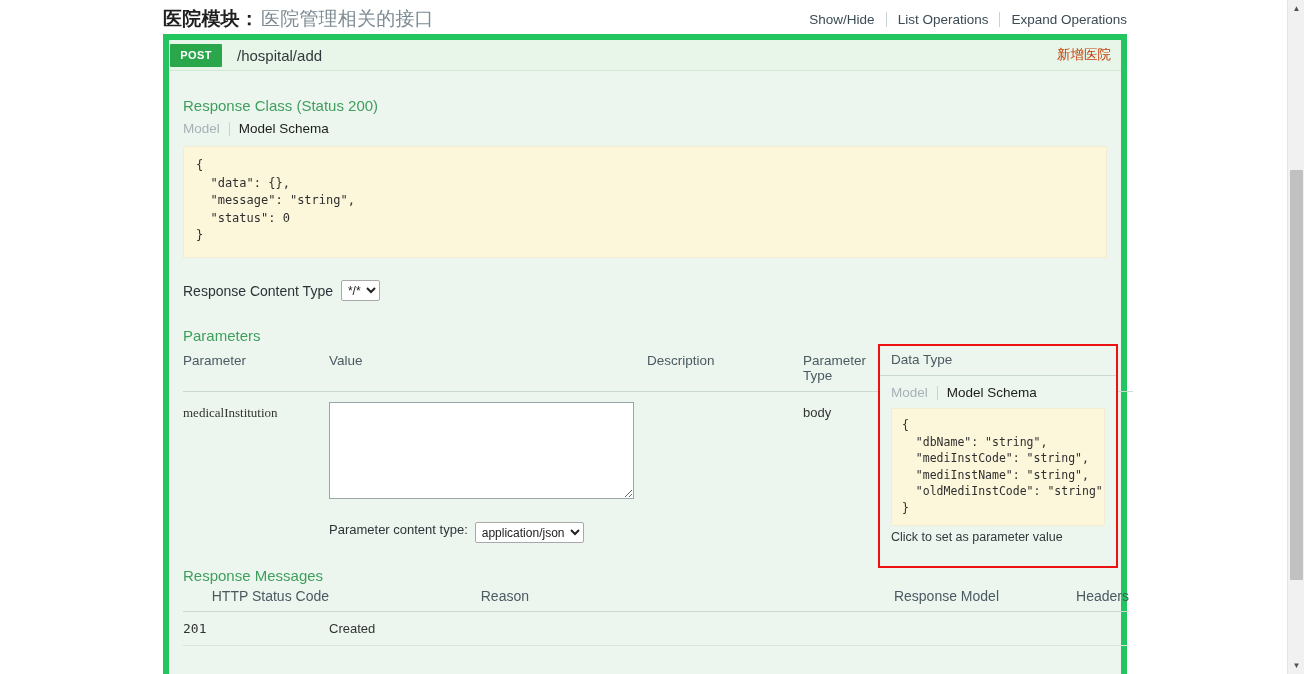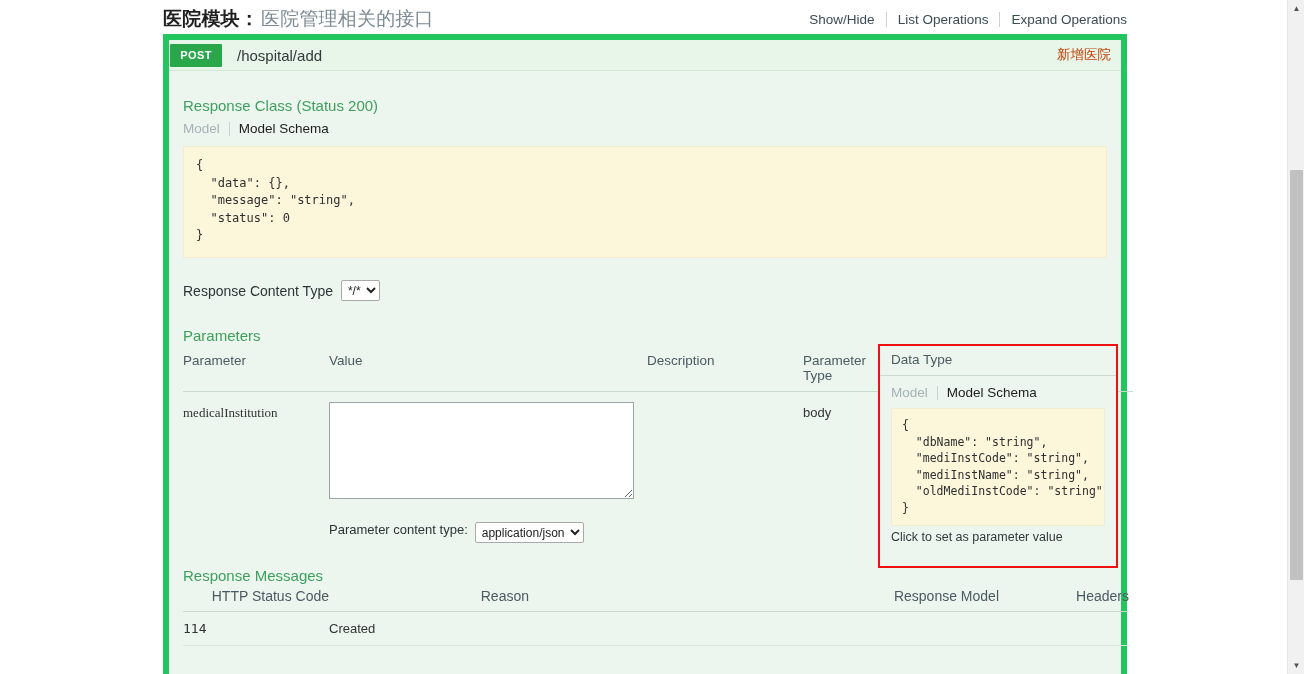--- a/index.html
+++ b/index.html
@@ -397,21 +397,21 @@
         <thead>
           <tr>
             <th>HTTP Status Code</th>
             <th>Reason</th>
             <th>Response Model</th>
             <th>Headers</th>
           </tr>
         </thead>
         <tbody>
           <tr>
-            <td class="status-code">114</td>
+            <td class="status-code">201</td>
             <td class="reason">Created</td>
             <td></td>
             <td></td>
           </tr>
         </tbody>
       </table>
 
     </div>
   </div>
 

